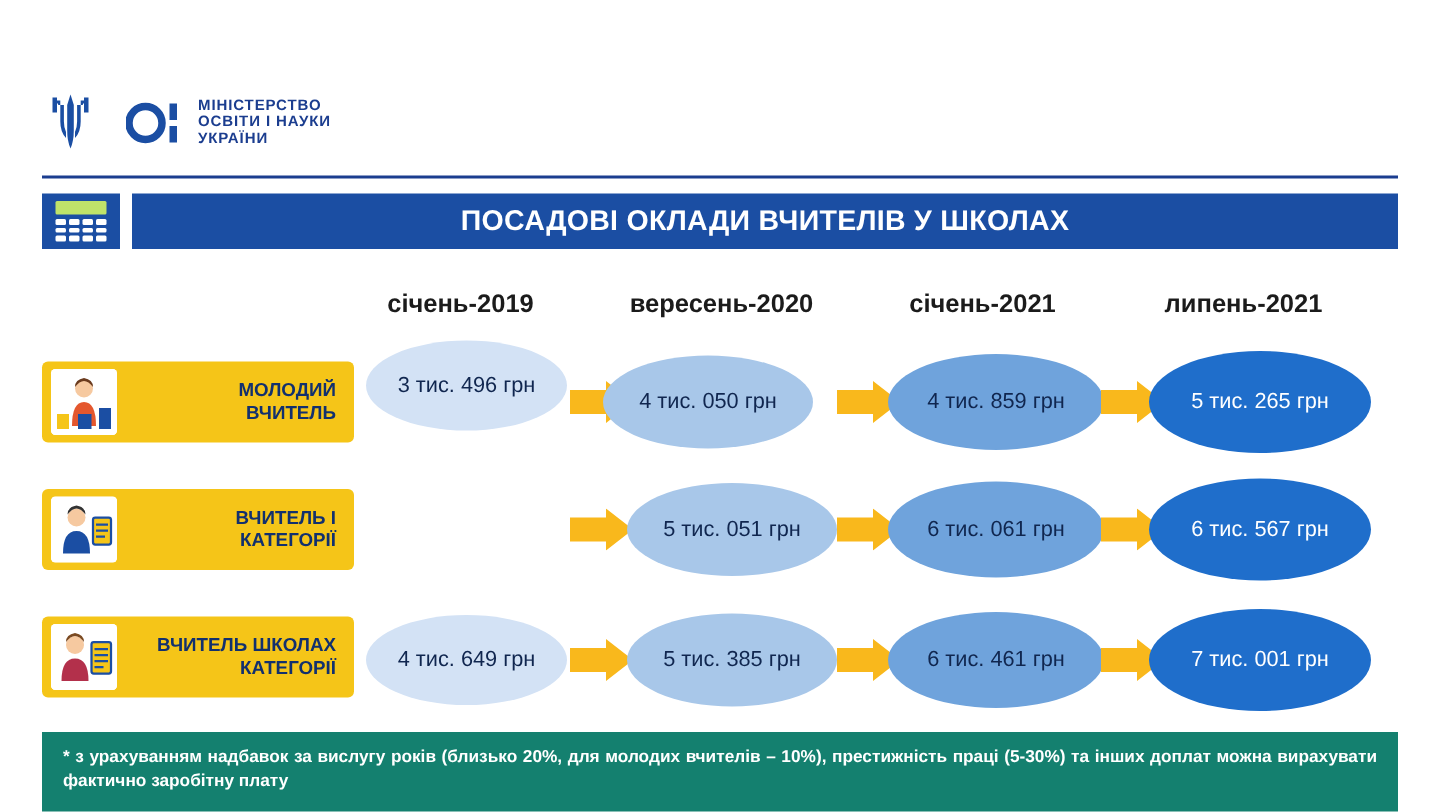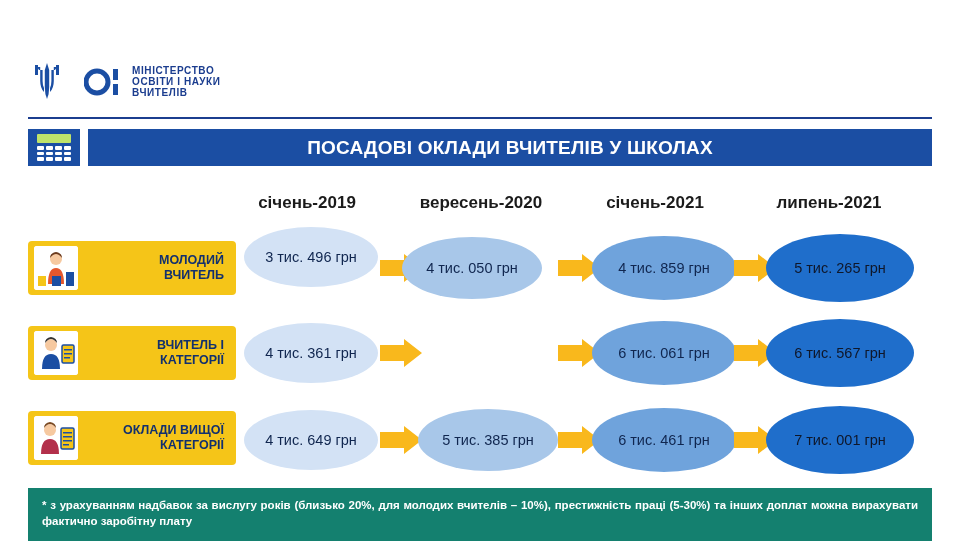--- a/index.html
+++ b/index.html
@@ -173,21 +173,21 @@
     display: flex;
     align-items: center;
     justify-content: center;
     font-size: 14.5px;
     color: #10264f;
     text-align: center;
   }
   .e1 { background: #d3e2f5; }
   .e2 { background: #a8c7e9; }
   .e3 { background: #6fa3dc; }
-  .e4 { background: #1f6ecb; color: #0f172a; }
+  .e4 { background: #1f6ecb; color: #ffffff; }
 
   
   .arrow {
     position: absolute;
     width: 42px;
     height: 28px;
   }
 
   
   .footnote {
@@ -243,21 +243,21 @@
       <svg width="40" height="30" viewBox="0 0 40 30">
         <circle cx="13" cy="15" r="11" fill="none" stroke="#1b4ea3" stroke-width="5"></circle>
         <rect x="29" y="2" width="5" height="11" fill="#1b4ea3"></rect>
         <rect x="29" y="17" width="5" height="11" fill="#1b4ea3"></rect>
       </svg>
     </div>
 
     <div class="ministry-text">
       <div>МІНІСТЕРСТВО</div>
       <div>ОСВІТИ І НАУКИ</div>
-      <div>ВЧИТЕЛІВ</div>
+      <div>УКРАЇНИ</div>
     </div>
   </div>
   <div class="header-rule"></div>
 
   <div class="calc-icon">
     <div class="calc-screen"></div>
     <div class="calc-keys">
       <i></i>
         <i></i>
         <i></i>
@@ -338,27 +338,27 @@
       </svg>
     </div>
     <div class="cat-label">
       <span>
         <span>ВЧИТЕЛЬ І</span><br>
         <span>КАТЕГОРІЇ</span>
       </span>
     </div>
   </div>
 
-  <div class="ellipse e1" style="left:244px; top:278px; width:134px; height:60px;">4 тис. 361 грн</div>
   <div class="arrow" style="left:380px; top:294px;">
     <svg width="42" height="28" viewBox="0 0 42 28">
         <path d="M0 6 L24 6 L24 0 L42 14 L24 28 L24 22 L0 22 Z" fill="#f9b81c"></path>
       </svg>
   </div>
 
+  <div class="ellipse e2" style="left:418px; top:277px; width:140px; height:62px;">5 тис. 051 грн</div>
   <div class="arrow" style="left:558px; top:294px;">
     <svg width="42" height="28" viewBox="0 0 42 28">
         <path d="M0 6 L24 6 L24 0 L42 14 L24 28 L24 22 L0 22 Z" fill="#f9b81c"></path>
       </svg>
   </div>
 
   <div class="ellipse e3" style="left:592px; top:276px; width:144px; height:64px;">6 тис. 061 грн</div>
   <div class="arrow" style="left:734px; top:294px;">
     <svg width="42" height="28" viewBox="0 0 42 28">
         <path d="M0 6 L24 6 L24 0 L42 14 L24 28 L24 22 L0 22 Z" fill="#f9b81c"></path>
@@ -376,21 +376,21 @@
         <path d="M7 38 Q7 23 16 23 Q25 23 25 38 Z" fill="#b3304b"></path>
         <rect x="27" y="12" width="13" height="21" rx="1.5" fill="#f5c518" stroke="#1b4ea3" stroke-width="1.5"></rect>
         <rect x="29" y="16" width="9" height="1.5" fill="#1b4ea3"></rect>
         <rect x="29" y="20" width="9" height="1.5" fill="#1b4ea3"></rect>
         <rect x="29" y="24" width="9" height="1.5" fill="#1b4ea3"></rect>
         <rect x="29" y="28" width="6" height="1.5" fill="#1b4ea3"></rect>
       </svg>
     </div>
     <div class="cat-label">
       <span>
-        <span>ОКЛАДИ ВИЩОЇ</span><br>
+        <span>ВЧИТЕЛЬ ШКОЛАХ</span><br>
         <span>КАТЕГОРІЇ</span>
       </span>
     </div>
   </div>
 
   <div class="ellipse e1" style="left:244px; top:365px; width:134px; height:60px;">4 тис. 649 грн</div>
   <div class="arrow" style="left:380px; top:381px;">
     <svg width="42" height="28" viewBox="0 0 42 28">
         <path d="M0 6 L24 6 L24 0 L42 14 L24 28 L24 22 L0 22 Z" fill="#f9b81c"></path>
       </svg>

